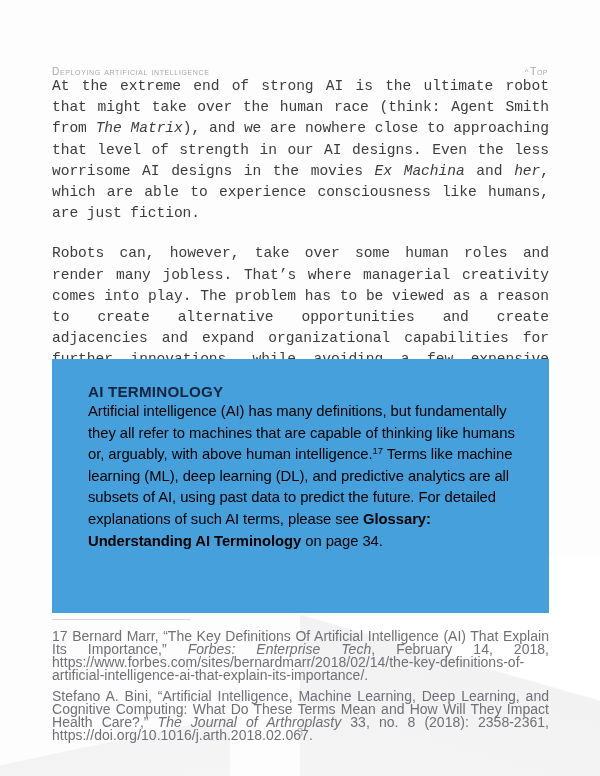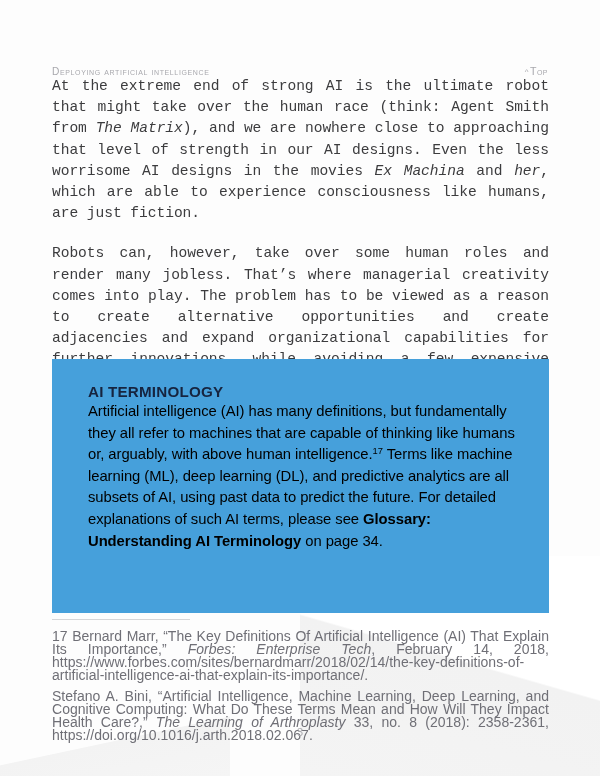--- a/index.html
+++ b/index.html
@@ -198,19 +198,19 @@
     </div>
 
     <div class="callout">
       <div class="callout-title">AI TERMINOLOGY</div>
       <p class="callout-body"><span>Artificial intelligence (AI) has many definitions, but fundamentally they all refer to machines that are capable of thinking like humans or, arguably, with above human intelligence.</span><sup>17</sup><span> Terms like machine learning (ML), deep learning (DL), and predictive analytics are all subsets of AI, using past data to predict the future. For detailed explanations of such AI terms, please see </span><span class="bold">Glossary: Understanding AI Terminology</span><span> on page 34.</span></p>
     </div>
 
     <div class="fn-rule"></div>
     <div class="footnotes">
       <p class="footnote"><span>17 Bernard Marr, “The Key Definitions Of Artificial Intelligence (AI) That Explain Its Importance,” </span><span class="ital">Forbes: Enterprise Tech</span><span>, February 14, 2018, https://www.forbes.com/sites/bernardmarr/2018/02/14/the-key-definitions-of-artificial-intelligence-ai-that-explain-its-importance/.</span></p>
-      <p class="footnote"><span>Stefano A. Bini, “Artificial Intelligence, Machine Learning, Deep Learning, and Cognitive Computing: What Do These Terms Mean and How Will They Impact Health Care?,” </span><span class="ital">The Learning of Arthroplasty</span><span> 33, no. 8 (2018): 2358-2361, https://doi.org/10.1016/j.arth.2018.02.067.</span></p>
+      <p class="footnote"><span>Stefano A. Bini, “Artificial Intelligence, Machine Learning, Deep Learning, and Cognitive Computing: What Do These Terms Mean and How Will They Impact Health Care?,” </span><span class="ital">The Journal of Arthroplasty</span><span> 33, no. 8 (2018): 2358-2361, https://doi.org/10.1016/j.arth.2018.02.067.</span></p>
     </div>
 
     <div class="folio">3</div>
 
   </div>
 </div>
 
 </body></html>

